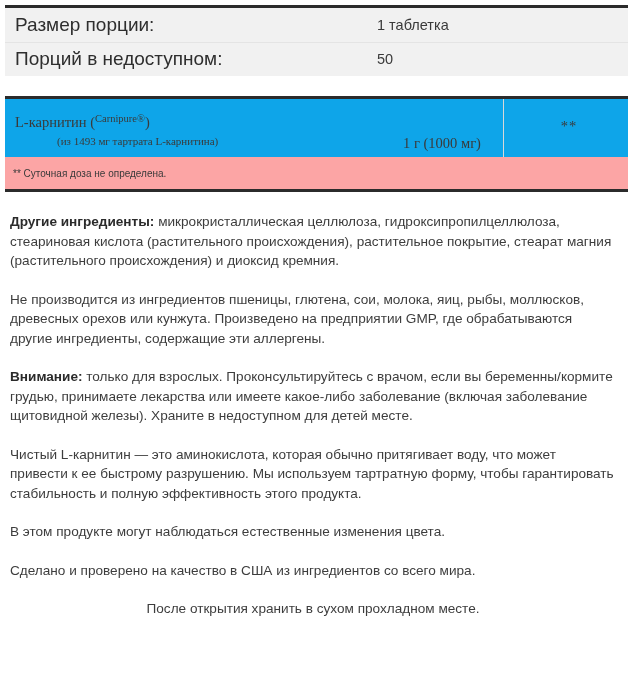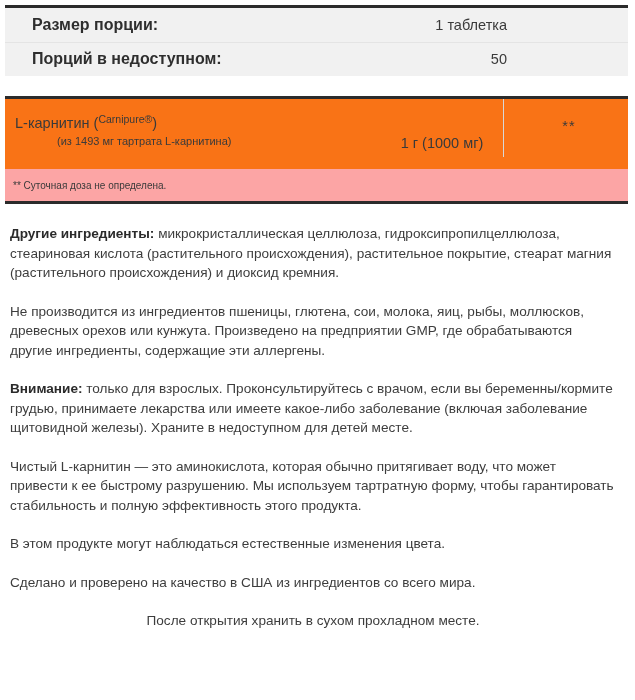--- a/index.html
+++ b/index.html
@@ -38,31 +38,31 @@
     height: 34px;
     display: flex;
     align-items: center;
     position: relative;
   }
   .serving-row.second {
     box-shadow: inset 0 1px 0 #e4e4e4;
   }
 
   .serving-label {
-    font-weight: bold;
-    font-size: 16px;
+    font-weight: normal;
+    font-size: 19px;
     color: #2e2e2e;
-    padding-left: 27px;
+    padding-left: 10px;
     white-space: nowrap;
   }
   .serving-value {
     position: absolute;
     left: 372px;
     width: 130px;
-    text-align: right;
+    text-align: left;
     font-size: 14.5px;
     color: #3a3a3a;
   }
 
   .gap-white {
     height: 20px;
     background: #ffffff;
   }
 
   
@@ -84,23 +84,24 @@
     left: 372px;
     width: 130px;
   }
   .col-head.dv {
     left: 505px;
     width: 118px;
   }
 
   
   .ing-row {
-    background: #f97316;
-    height: 70px;
-    position: relative;
+    background: #0ea5e9;
+    height: 58px;
+    position: relative;
+    font-family: Liberation Serif, serif;
   }
   .ing-name {
     position: absolute;
     left: 10px;
     top: 9px;
     font-size: 14.5px;
     line-height: 22px;
     color: #3a3a3a;
     white-space: nowrap;
   }

